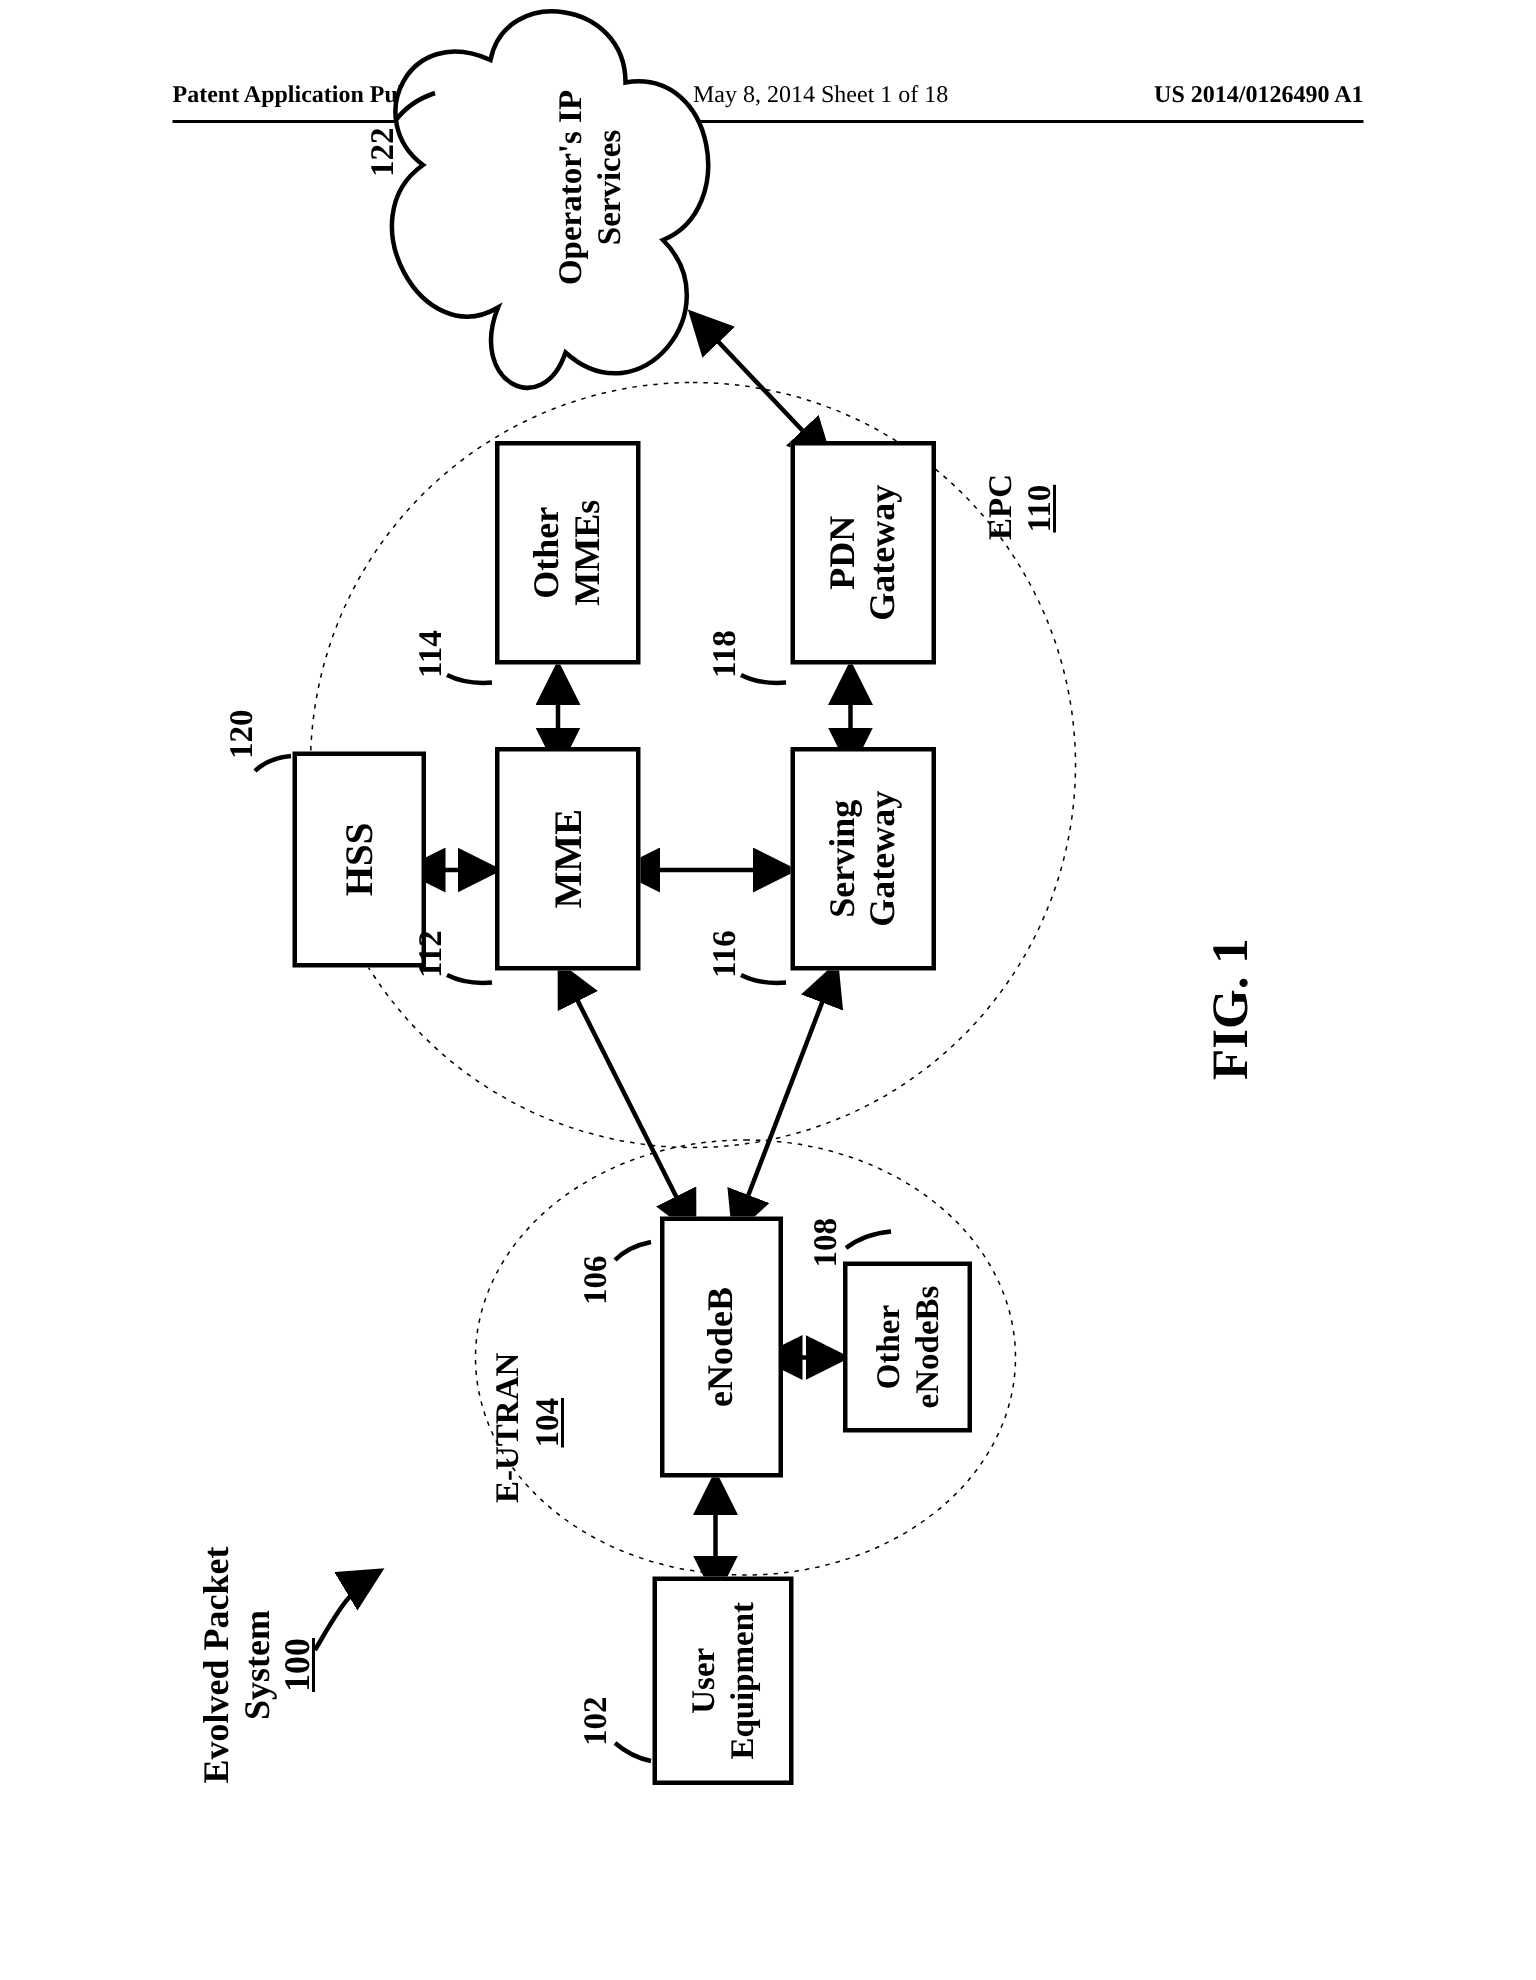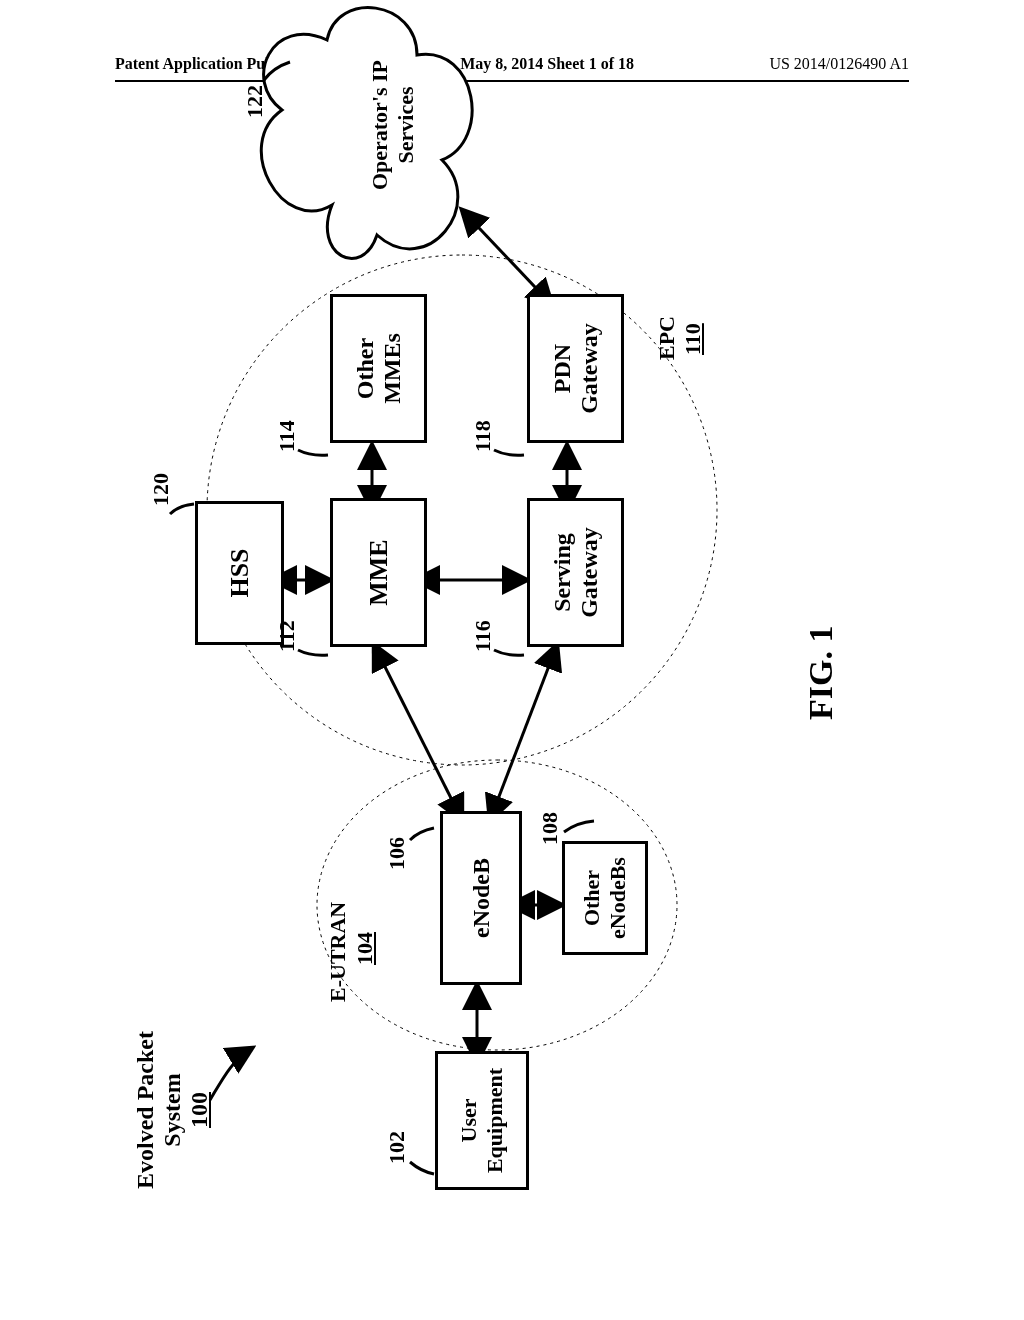--- a/index.html
+++ b/index.html
@@ -1,19 +1,19 @@
 <!DOCTYPE html>
 <html><head>
 <meta charset="utf-8">
 <style>
 body{margin:0;background:#fff;font-family:"Times New Roman",serif;color:#000;width:1024px;height:1320px;position:relative}
 .header{position:absolute;top:55px;left:0;right:0;display:flex;justify-content:space-between;padding:0 115px;font-size:16px}
 .header-left{font-weight:bold}
-.header-mid{font-weight:bold}
-.header-right{font-weight:normal}
+.header-mid{font-weight:normal}
+.header-right{font-weight:bold}
 .rule{position:absolute;top:80px;left:115px;right:115px;height:2px;background:#000}
 .stage{position:absolute;left:50%;top:50%;transform:translate(-50%,-50%) rotate(-90deg);transform-origin:center;width:1100px;height:760px}
 .box{position:absolute;border:3px solid #000;background:#fff;display:flex;flex-direction:column;align-items:center;justify-content:center;font-weight:bold;text-align:center;padding:4px}
 .reflabel{position:absolute;font-weight:bold;font-size:22px}
 .figlabel{position:absolute;font-weight:bold;font-size:34px}
 svg.wiring{position:absolute;left:0;top:0;width:100%;height:100%;overflow:visible}
 .cloud{position:absolute;stroke:#000;stroke-width:3;fill:#fff}
 </style>
 </head>
 <body>

